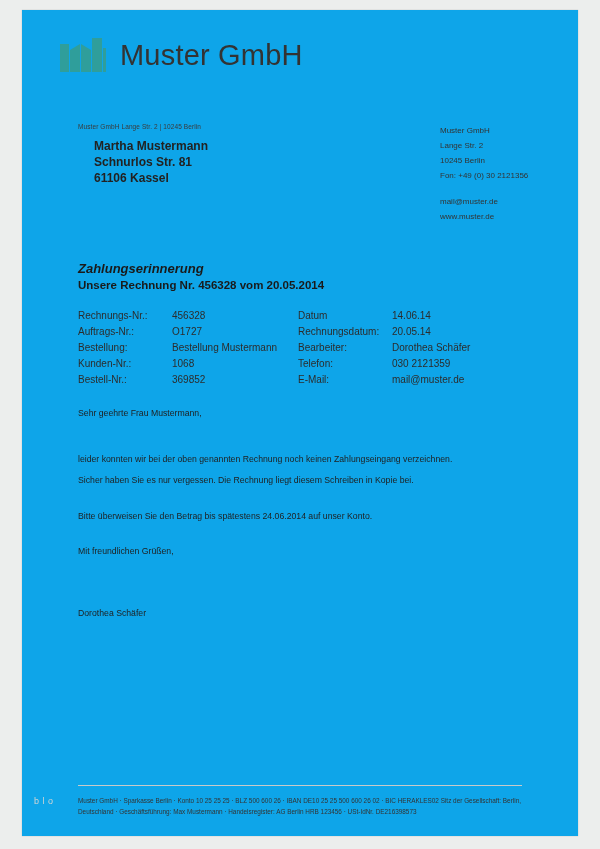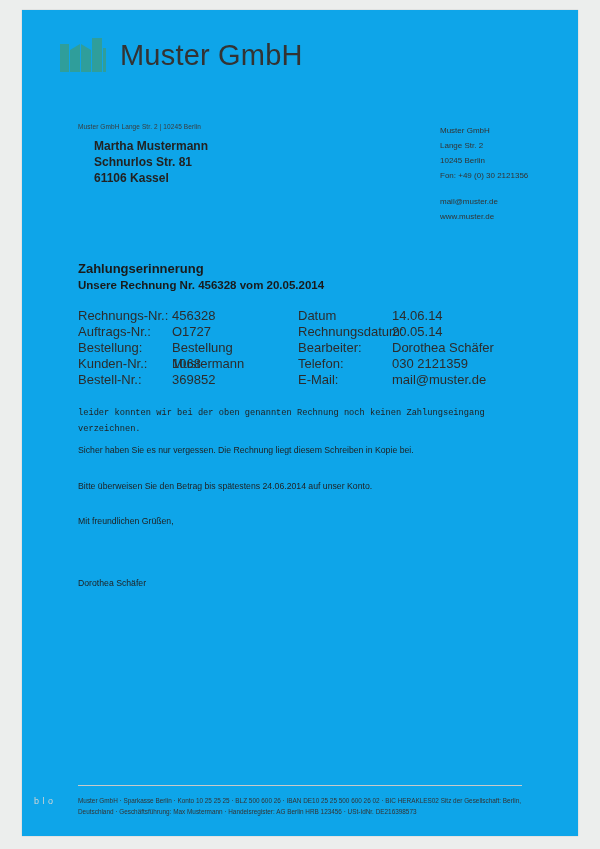--- a/index.html
+++ b/index.html
@@ -84,41 +84,42 @@
   .subject {
     position: absolute;
     left: 56px;
     top: 251px;
   }
   .subject .line1 {
     font-size: 13px;
     font-weight: bold;
     color: #1a1a1a;
     margin-bottom: 3px;
+    font-style: italic;
   }
   .subject .line2 {
     font-size: 11.5px;
     font-weight: bold;
     color: #1a1a1a;
   }
 
   
   .meta {
     position: absolute;
     left: 56px;
     top: 298px;
     width: 440px;
     display: flex;
   }
   .meta-col {
     width: 220px;
   }
   .meta-row {
     display: flex;
-    font-size: 13px;
+    font-size: 10px;
     color: #2c2c2c;
     height: 16px;
     line-height: 16px;
   }
   .meta-label {
     width: 94px;
     flex: none;
   }
   .meta-value {
     flex: 1;
@@ -132,21 +133,20 @@
     width: 448px;
     font-size: 8.7px;
     color: #1f1f1f;
   }
   .body-text p {
     margin: 0 0 20px 0;
     line-height: 15.5px;
   }
   .body-text p.tight {
     margin-bottom: 6px;
-    font-family: Liberation Mono, monospace;
   }
   .salutation {
     margin-bottom: 30px !important;
   }
   .closing {
     margin-top: 34px;
     margin-bottom: 46px !important;
   }
   .signature {
     margin: 0;
@@ -259,20 +259,21 @@
           <div class="meta-value">030 2121359</div>
         </div>
         <div class="meta-row">
           <div class="meta-label">E-Mail:</div>
           <div class="meta-value">mail@muster.de</div>
         </div>
       </div>
     </div>
 
     <div class="body-text">
+      <p class="salutation">Sehr geehrte Frau Mustermann,</p>
       <p class="tight">leider konnten wir bei der oben genannten Rechnung noch keinen Zahlungseingang verzeichnen.</p>
       <p>Sicher haben Sie es nur vergessen. Die Rechnung liegt diesem Schreiben in Kopie bei.</p>
       <p>Bitte überweisen Sie den Betrag bis spätestens 24.06.2014 auf unser Konto.</p>
       <p class="closing">Mit freundlichen Grüßen,</p>
       <p class="signature">Dorothea Schäfer</p>
     </div>
 
     <div class="footer-rule"></div>
     <div class="footer">
       <div>Muster GmbH · Sparkasse Berlin · Konto 10 25 25 25 · BLZ 500 600 26 · IBAN DE10 25 25 500 600 26 02 · BIC HERAKLES02 Sitz der Gesellschaft: Berlin,</div>

